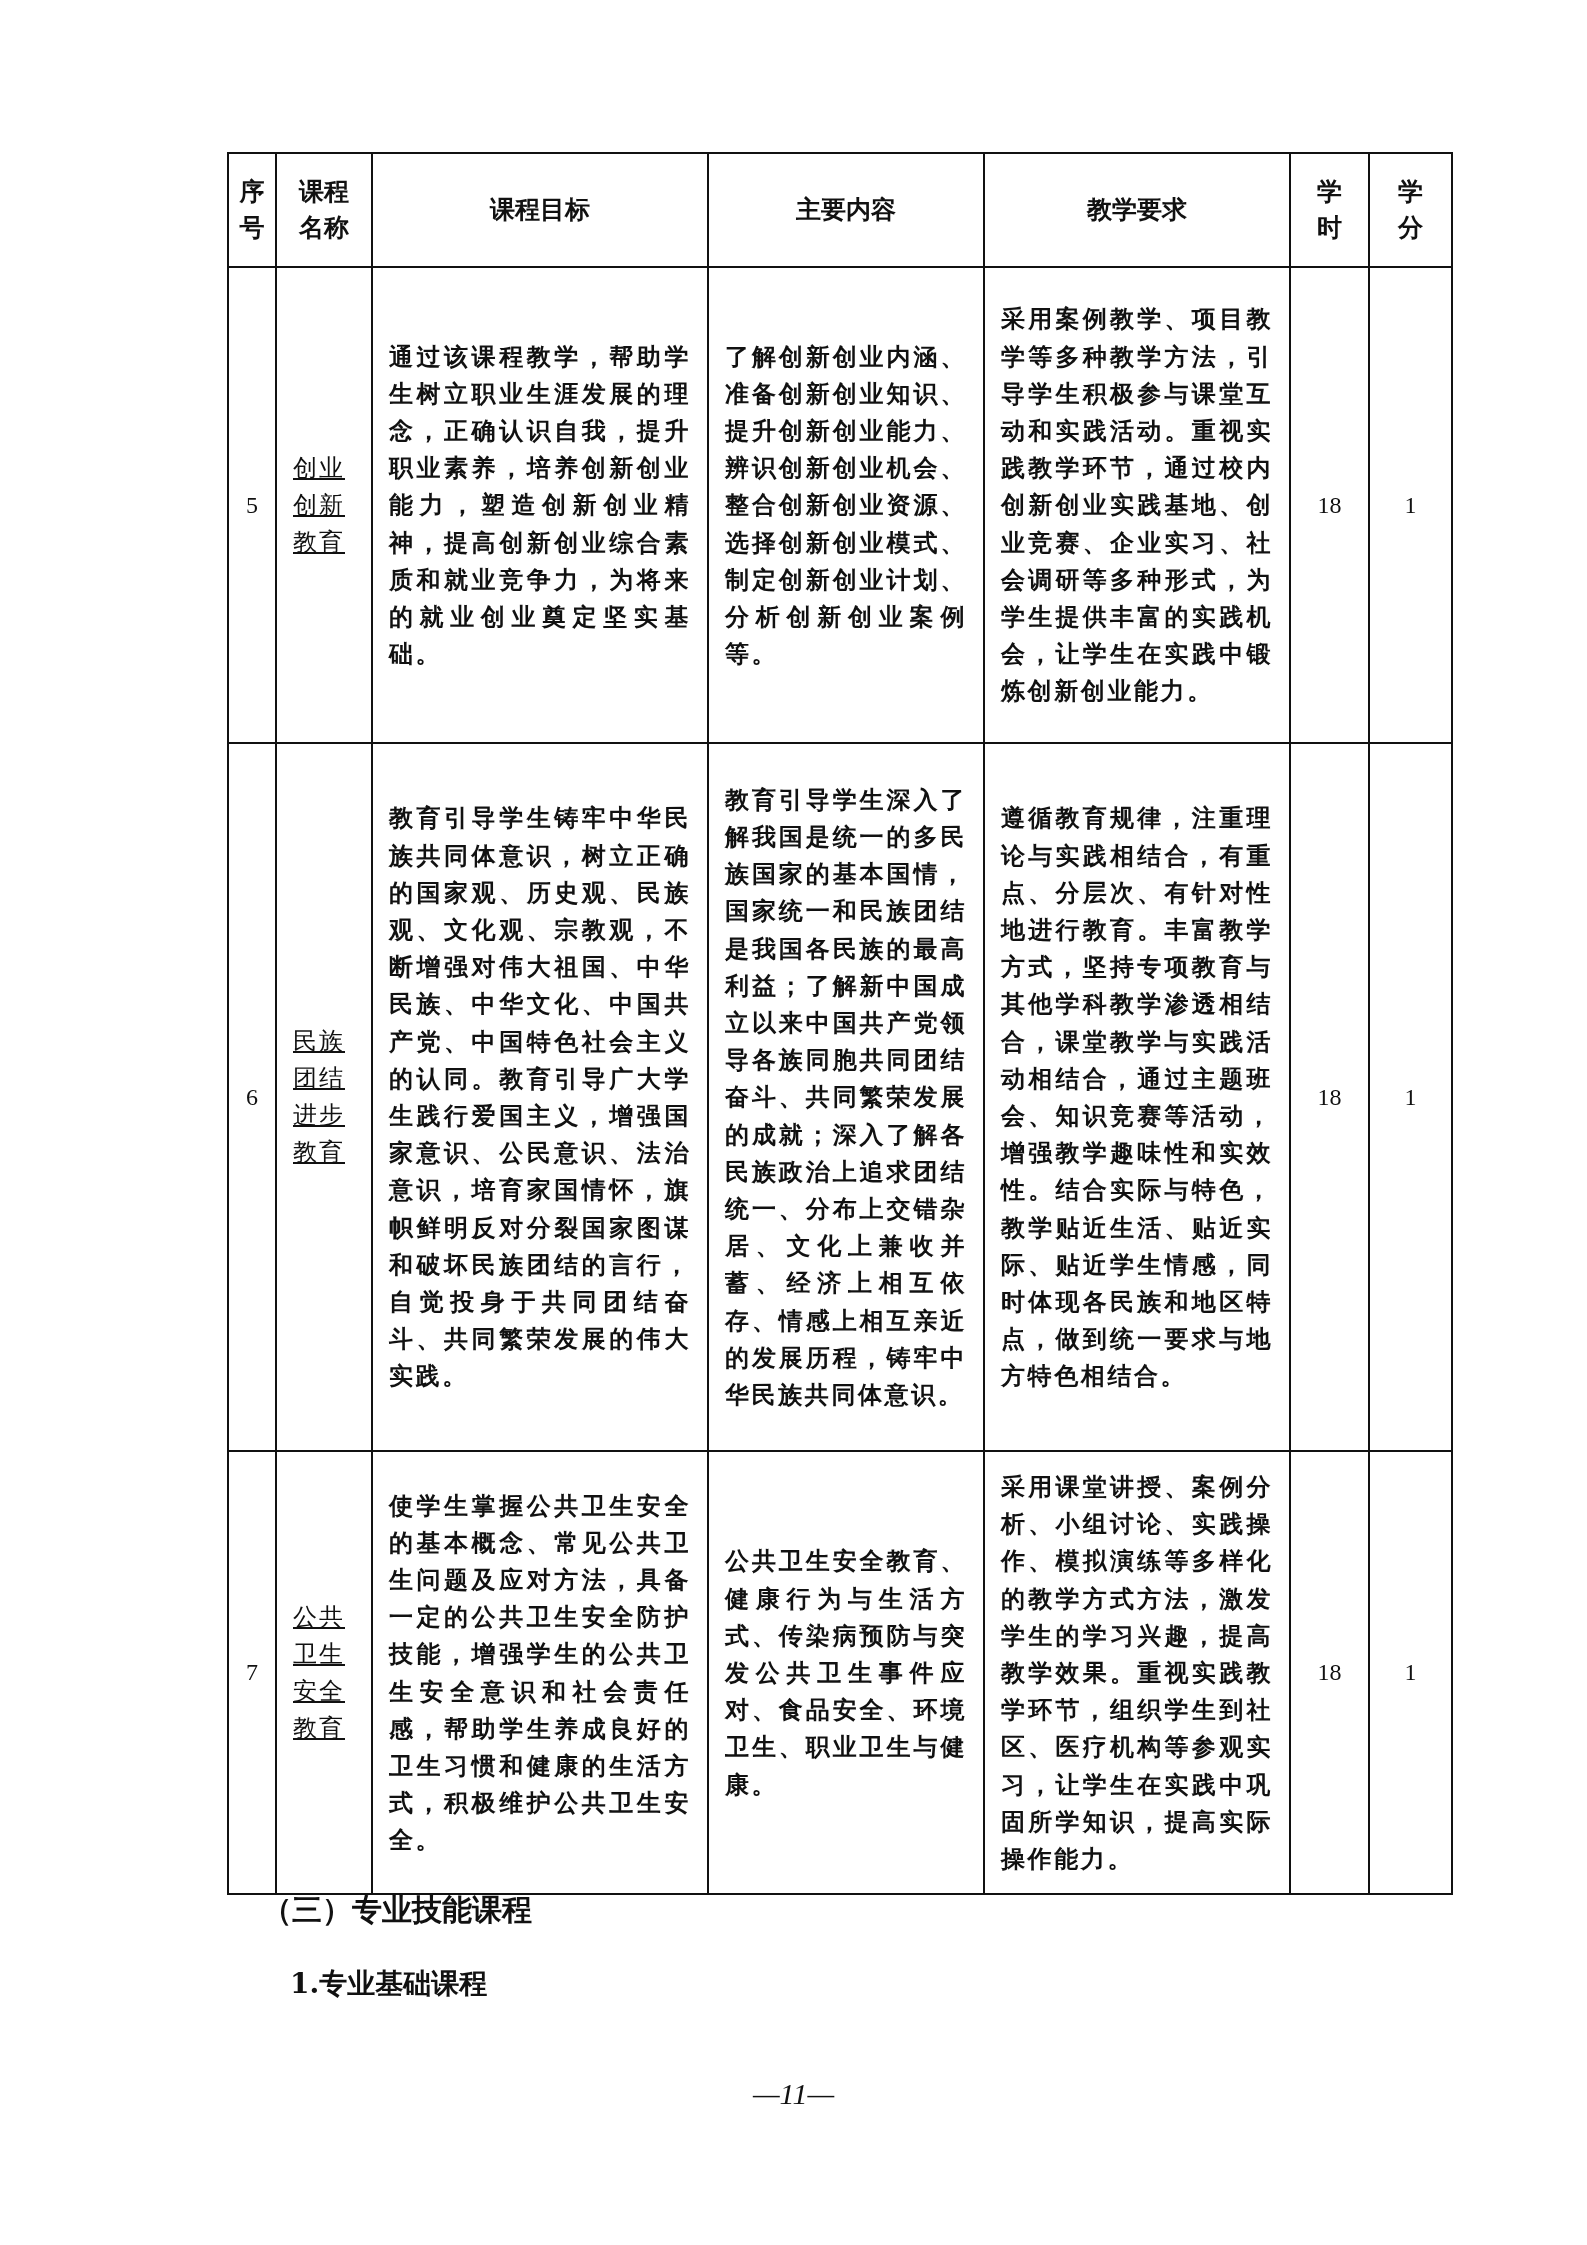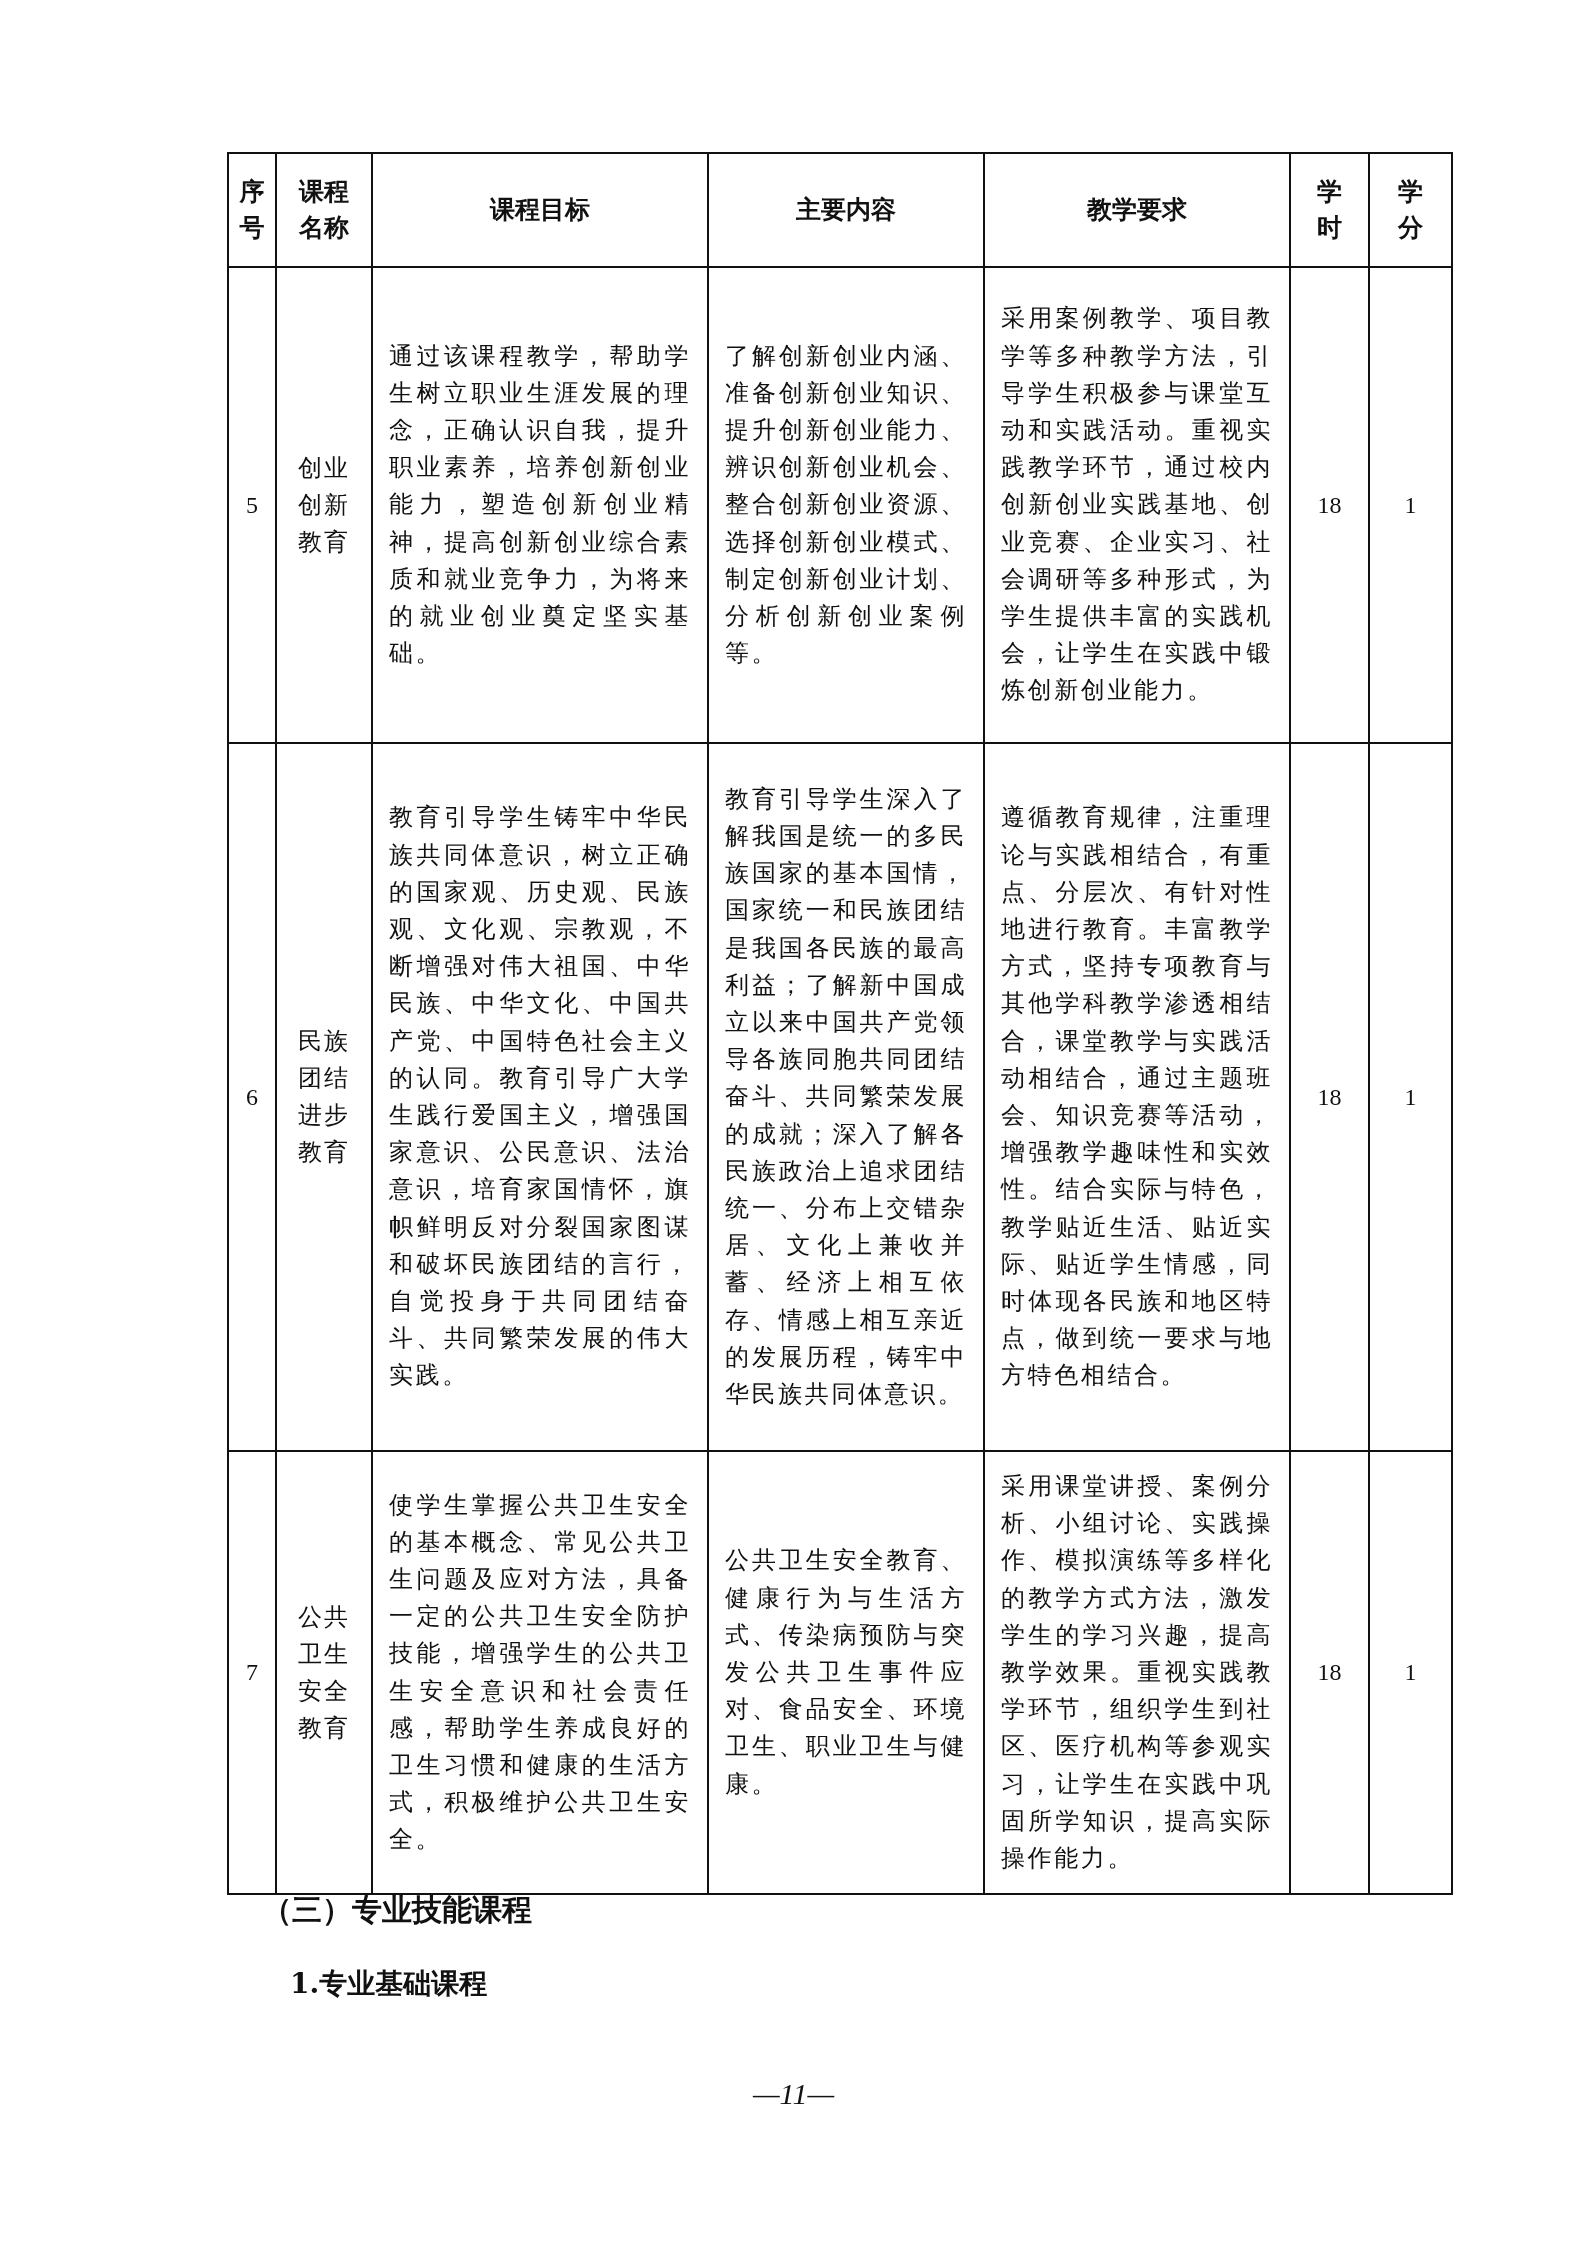--- a/index.html
+++ b/index.html
@@ -4,22 +4,22 @@
 <style>
   html, body { margin:0; padding:0; background:#ffffff; }
   body { width:1587px; height:2245px; position:relative; overflow:hidden;
          font-family:"DejaVu Serif","Liberation Serif",serif; color:#111; }
   table.course { position:absolute; left:227px; top:152px; border-collapse:collapse;
          table-layout:fixed; width:1224px; }
   table.course td, table.course th { border:2px solid #111; padding:16px; vertical-align:middle; }
   th { font-weight:bold; font-size:25px; text-align:center; line-height:36px; }
   td { font-size:24px; }
   .num, .cred { text-align:center; font-family:"Liberation Serif",serif; font-size:24px; }
-  .name { text-align:center; line-height:37px; letter-spacing:2px; padding:0 10px; }
-  .txt { padding:0 16px; line-height:37.2px; letter-spacing:2.6px; text-align:justify; word-break:break-all; }
+  .name { text-align:left; line-height:37px; letter-spacing:2px; padding:0 10px;text-decoration:underline; }
+  .txt { padding:0 16px; line-height:37.2px; letter-spacing:2.6px; text-align:justify; word-break:break-all;font-weight:bold; }
   .h3 { position:absolute; left:262px; top:1890px; font-size:30px; font-weight:bold;
         font-family:"DejaVu Sans","Liberation Sans",sans-serif;text-align:center; }
   .h4 { position:absolute; left:290px; top:1965px; font-size:28px; font-weight:bold;
         font-family:"DejaVu Serif","Liberation Serif",serif; }
   .page-num { position:absolute; left:0; width:1587px; top:2077px; text-align:center;
         font-size:30px; font-family:"Liberation Serif",serif;font-style:italic; }
 </style>
 </head>
 <body>
 

